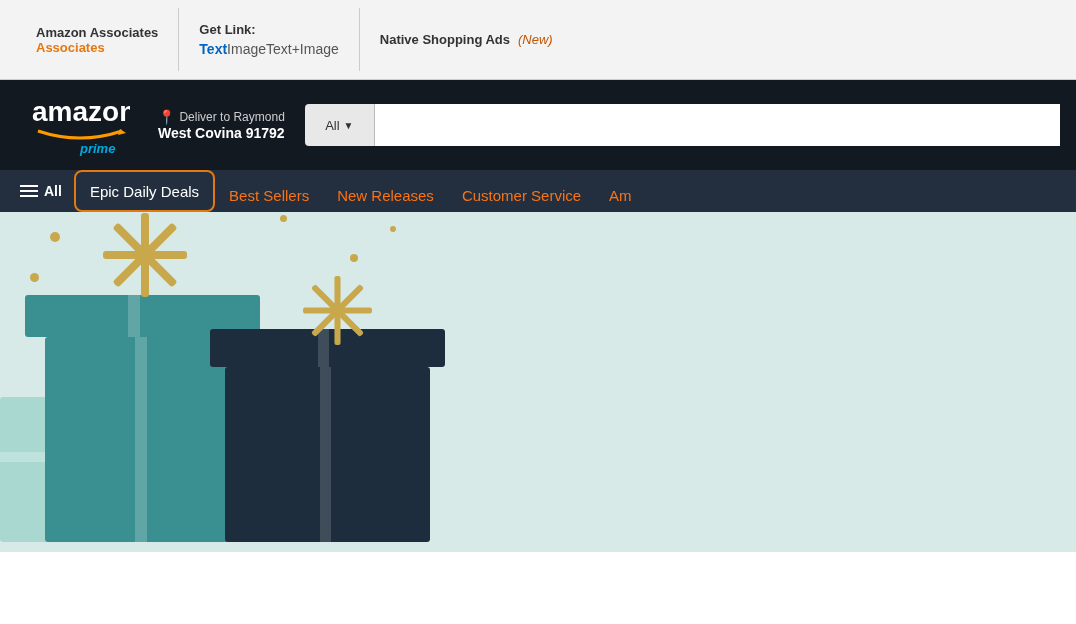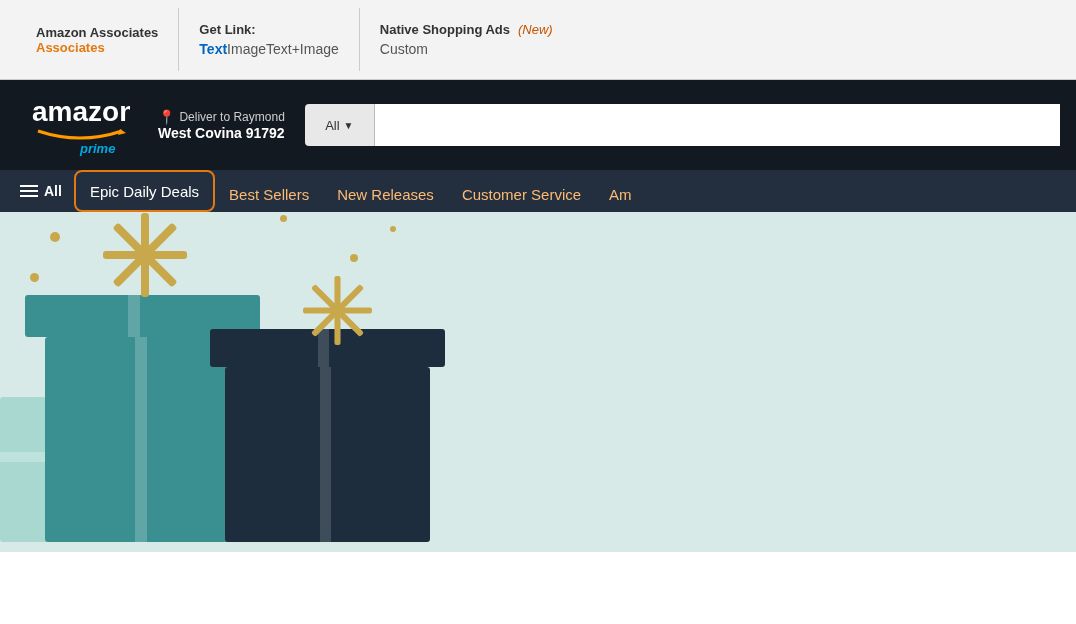--- a/index.html
+++ b/index.html
@@ -158,26 +158,26 @@
       flex-direction: column;
       gap: 3px;
     }
     .hamburger-icon span {
       display: block;
       width: 18px;
       height: 2px;
       background: white;
     }
     .nav-item {
-      color: #fdba74;
+      color: #f97316;
       font-size: 15px;
-      padding: 16px 14px;
+      padding: 8px 14px;
       height: 100%;
       display: flex;
-      align-items: flex-start;
+      align-items: flex-end;
       cursor: pointer;
       white-space: nowrap;
       text-decoration: none;
     }
     .nav-item-highlighted {
       color: white;
       font-size: 15px;
       padding: 0 14px;
       height: 100%;
       display: flex;
@@ -216,23 +216,20 @@
     <div class="sitestripe-links">
       <a class="sitestripe-link-active">Text</a>
       <a class="sitestripe-link">Image</a>
       <a class="sitestripe-link">Text+Image</a>
     </div>
   </div>
   <div class="sitestripe-section">
     <div style="display:flex;align-items:center;gap:4px;justify-content:space-between;">
       <span class="sitestripe-label">Native Shopping Ads</span>
       <span class="sitestripe-new">(New)</span>
-    </div>
-    <div class="sitestripe-links">
-      <a class="sitestripe-link">Custom</a>
     </div>
   </div>
 </div>
 
 <div id="amazon-header">
 
   <div class="amazon-logo">
     <svg width="100" height="32" viewBox="0 0 100 32">
       <text x="2" y="26" font-family="Arial" font-size="28" font-weight="bold" fill="white">amazon</text>
     </svg>

